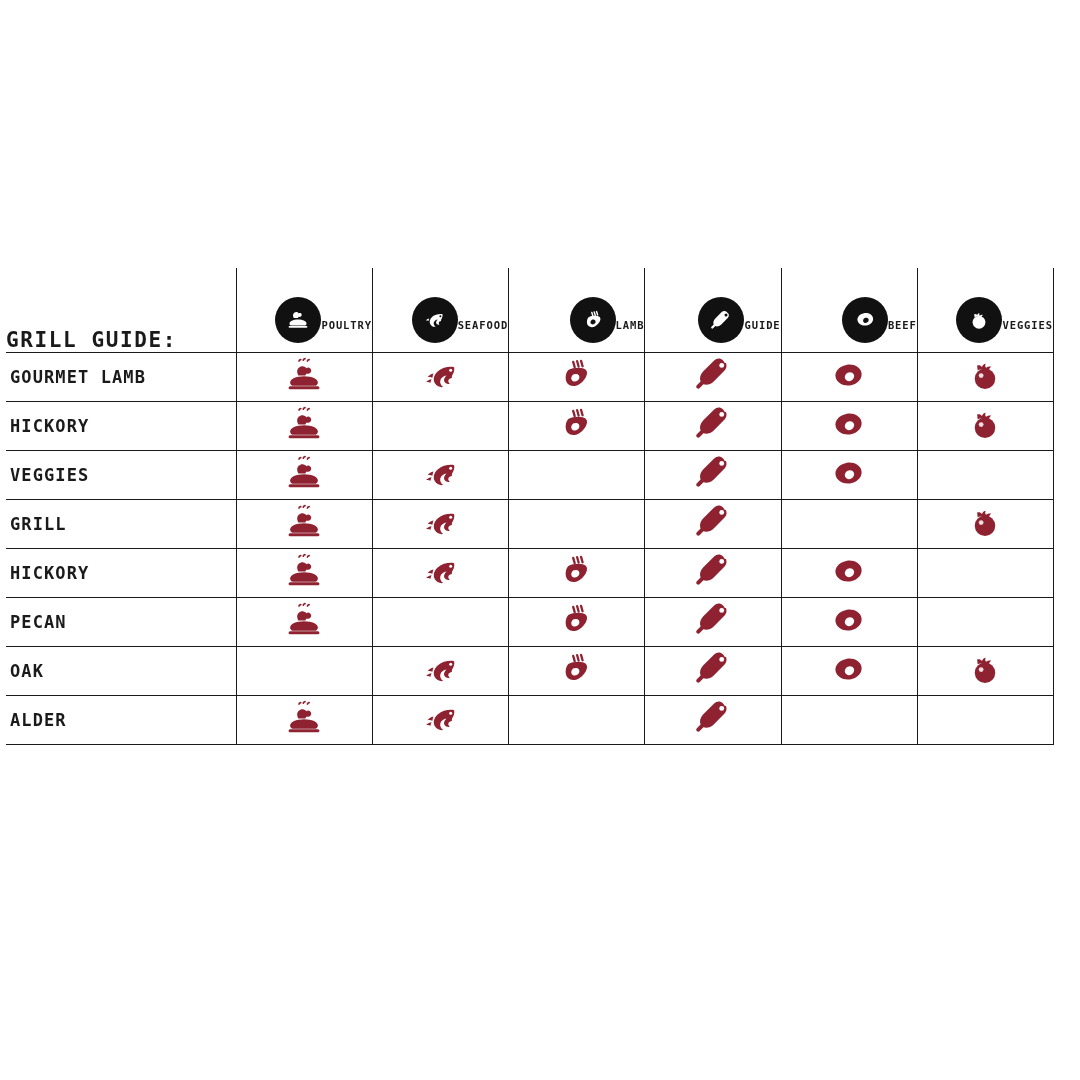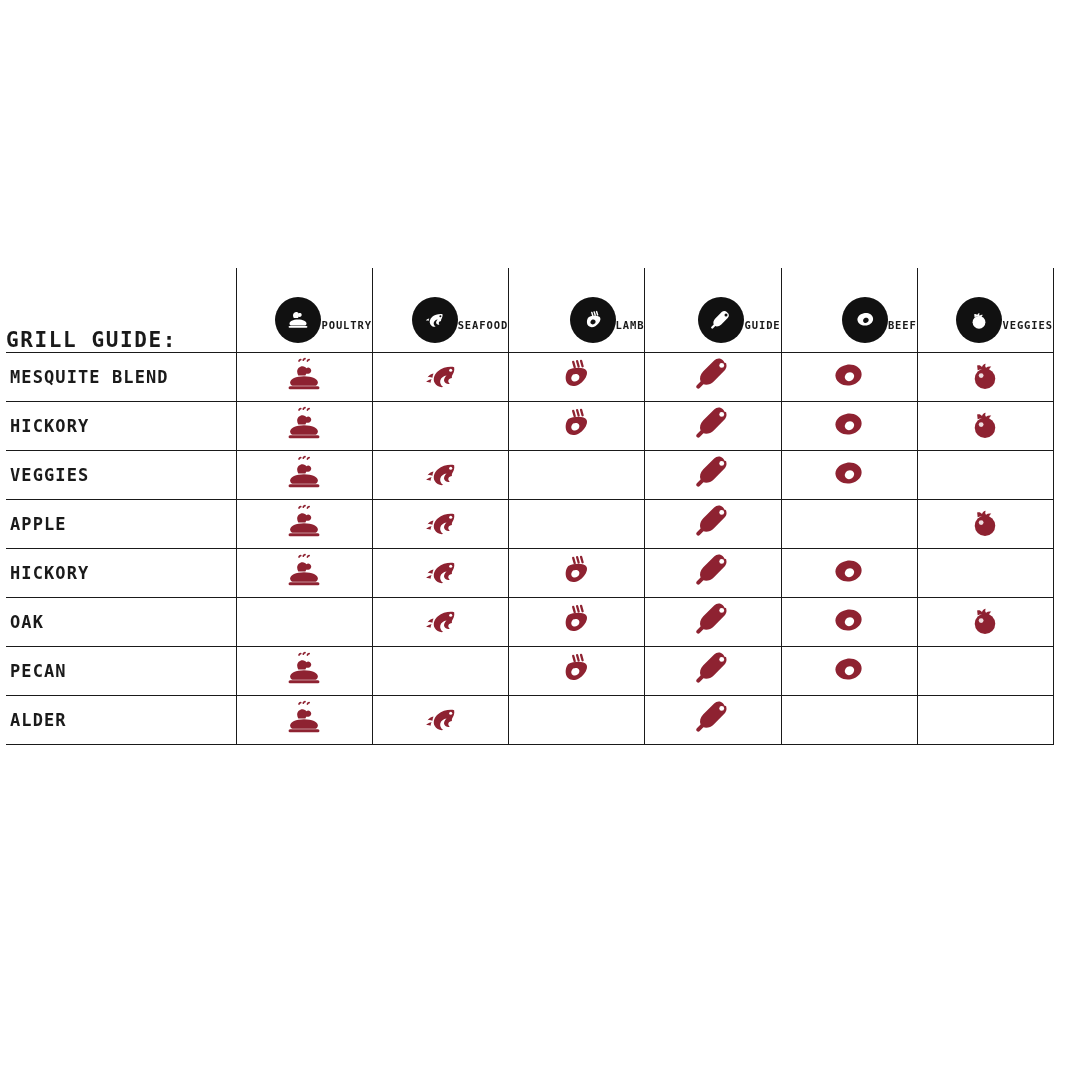--- a/index.html
+++ b/index.html
@@ -217,21 +217,21 @@
                 <path d="M9.2 8.2c1.3-.3 2.3.1 3 .9.4-1.1 1.2-1.8 2.3-2-.4 1-.3 1.9.2 2.6.9-.8 2-1 3.2-.7-.9.6-1.4 1.4-1.5 2.4-1.2-.6-2.5-.9-3.9-.8-1.1 0-2.1.2-3 .6-.1-1.2-.2-2.2-.3-3z" fill="#ffffff"></path>
               </svg>
             </span>
             <span class="cat-label">VEGGIES</span>
           </div>
         </th>
       </tr>
     </thead>
     <tbody id="rows-body">
         <tr class="row">
-          <td class="wood"><span class="wood-text">MESQUITE BLEND</span></td>
+          <td class="wood"><span class="wood-text">GOURMET LAMB</span></td>
           <td class="cell"><span class="mark">
               <svg width="40" height="40" viewBox="0 0 28 28">
                 <use href="#ic-poultry"></use>
               </svg>
             </span></td>
           <td class="cell"><span class="mark">
               <svg width="42" height="36" viewBox="0 0 28 26">
                 <use href="#ic-seafood"></use>
               </svg>
             </span></td>
@@ -304,21 +304,21 @@
               </svg>
             </span></td>
           <td class="cell"><span class="mark">
               <svg width="42" height="36" viewBox="0 0 26 26">
                 <use href="#ic-beef"></use>
               </svg>
             </span></td>
           <td class="cell"><span class="mark empty"></span></td>
         </tr>
         <tr class="row">
-          <td class="wood"><span class="wood-text">APPLE</span></td>
+          <td class="wood"><span class="wood-text">GRILL</span></td>
           <td class="cell"><span class="mark">
               <svg width="40" height="40" viewBox="0 0 28 28">
                 <use href="#ic-poultry"></use>
               </svg>
             </span></td>
           <td class="cell"><span class="mark">
               <svg width="42" height="36" viewBox="0 0 28 26">
                 <use href="#ic-seafood"></use>
               </svg>
             </span></td>
@@ -358,72 +358,72 @@
               </svg>
             </span></td>
           <td class="cell"><span class="mark">
               <svg width="42" height="36" viewBox="0 0 26 26">
                 <use href="#ic-beef"></use>
               </svg>
             </span></td>
           <td class="cell"><span class="mark empty"></span></td>
         </tr>
         <tr class="row">
-          <td class="wood"><span class="wood-text">OAK</span></td>
-          <td class="cell"><span class="mark empty"></span></td>
-          <td class="cell"><span class="mark">
-              <svg width="42" height="36" viewBox="0 0 28 26">
-                <use href="#ic-seafood"></use>
-              </svg>
-            </span></td>
+          <td class="wood"><span class="wood-text">PECAN</span></td>
+          <td class="cell"><span class="mark">
+              <svg width="40" height="40" viewBox="0 0 28 28">
+                <use href="#ic-poultry"></use>
+              </svg>
+            </span></td>
+          <td class="cell"><span class="mark empty"></span></td>
           <td class="cell"><span class="mark">
               <svg width="38" height="38" viewBox="0 0 28 26">
                 <use href="#ic-lamb"></use>
               </svg>
             </span></td>
           <td class="cell"><span class="mark">
               <svg width="40" height="40" viewBox="0 0 28 28">
                 <use href="#ic-pork"></use>
               </svg>
             </span></td>
           <td class="cell"><span class="mark">
               <svg width="42" height="36" viewBox="0 0 26 26">
                 <use href="#ic-beef"></use>
               </svg>
             </span></td>
+          <td class="cell"><span class="mark empty"></span></td>
+        </tr>
+        <tr class="row">
+          <td class="wood"><span class="wood-text">OAK</span></td>
+          <td class="cell"><span class="mark empty"></span></td>
+          <td class="cell"><span class="mark">
+              <svg width="42" height="36" viewBox="0 0 28 26">
+                <use href="#ic-seafood"></use>
+              </svg>
+            </span></td>
+          <td class="cell"><span class="mark">
+              <svg width="38" height="38" viewBox="0 0 28 26">
+                <use href="#ic-lamb"></use>
+              </svg>
+            </span></td>
+          <td class="cell"><span class="mark">
+              <svg width="40" height="40" viewBox="0 0 28 28">
+                <use href="#ic-pork"></use>
+              </svg>
+            </span></td>
+          <td class="cell"><span class="mark">
+              <svg width="42" height="36" viewBox="0 0 26 26">
+                <use href="#ic-beef"></use>
+              </svg>
+            </span></td>
           <td class="cell"><span class="mark">
               <svg width="36" height="38" viewBox="0 0 27 27">
                 <use href="#ic-veggies"></use>
               </svg>
             </span></td>
-        </tr>
-        <tr class="row">
-          <td class="wood"><span class="wood-text">PECAN</span></td>
-          <td class="cell"><span class="mark">
-              <svg width="40" height="40" viewBox="0 0 28 28">
-                <use href="#ic-poultry"></use>
-              </svg>
-            </span></td>
-          <td class="cell"><span class="mark empty"></span></td>
-          <td class="cell"><span class="mark">
-              <svg width="38" height="38" viewBox="0 0 28 26">
-                <use href="#ic-lamb"></use>
-              </svg>
-            </span></td>
-          <td class="cell"><span class="mark">
-              <svg width="40" height="40" viewBox="0 0 28 28">
-                <use href="#ic-pork"></use>
-              </svg>
-            </span></td>
-          <td class="cell"><span class="mark">
-              <svg width="42" height="36" viewBox="0 0 26 26">
-                <use href="#ic-beef"></use>
-              </svg>
-            </span></td>
-          <td class="cell"><span class="mark empty"></span></td>
         </tr>
         <tr class="row">
           <td class="wood"><span class="wood-text">ALDER</span></td>
           <td class="cell"><span class="mark">
               <svg width="40" height="40" viewBox="0 0 28 28">
                 <use href="#ic-poultry"></use>
               </svg>
             </span></td>
           <td class="cell"><span class="mark">
               <svg width="42" height="36" viewBox="0 0 28 26">

